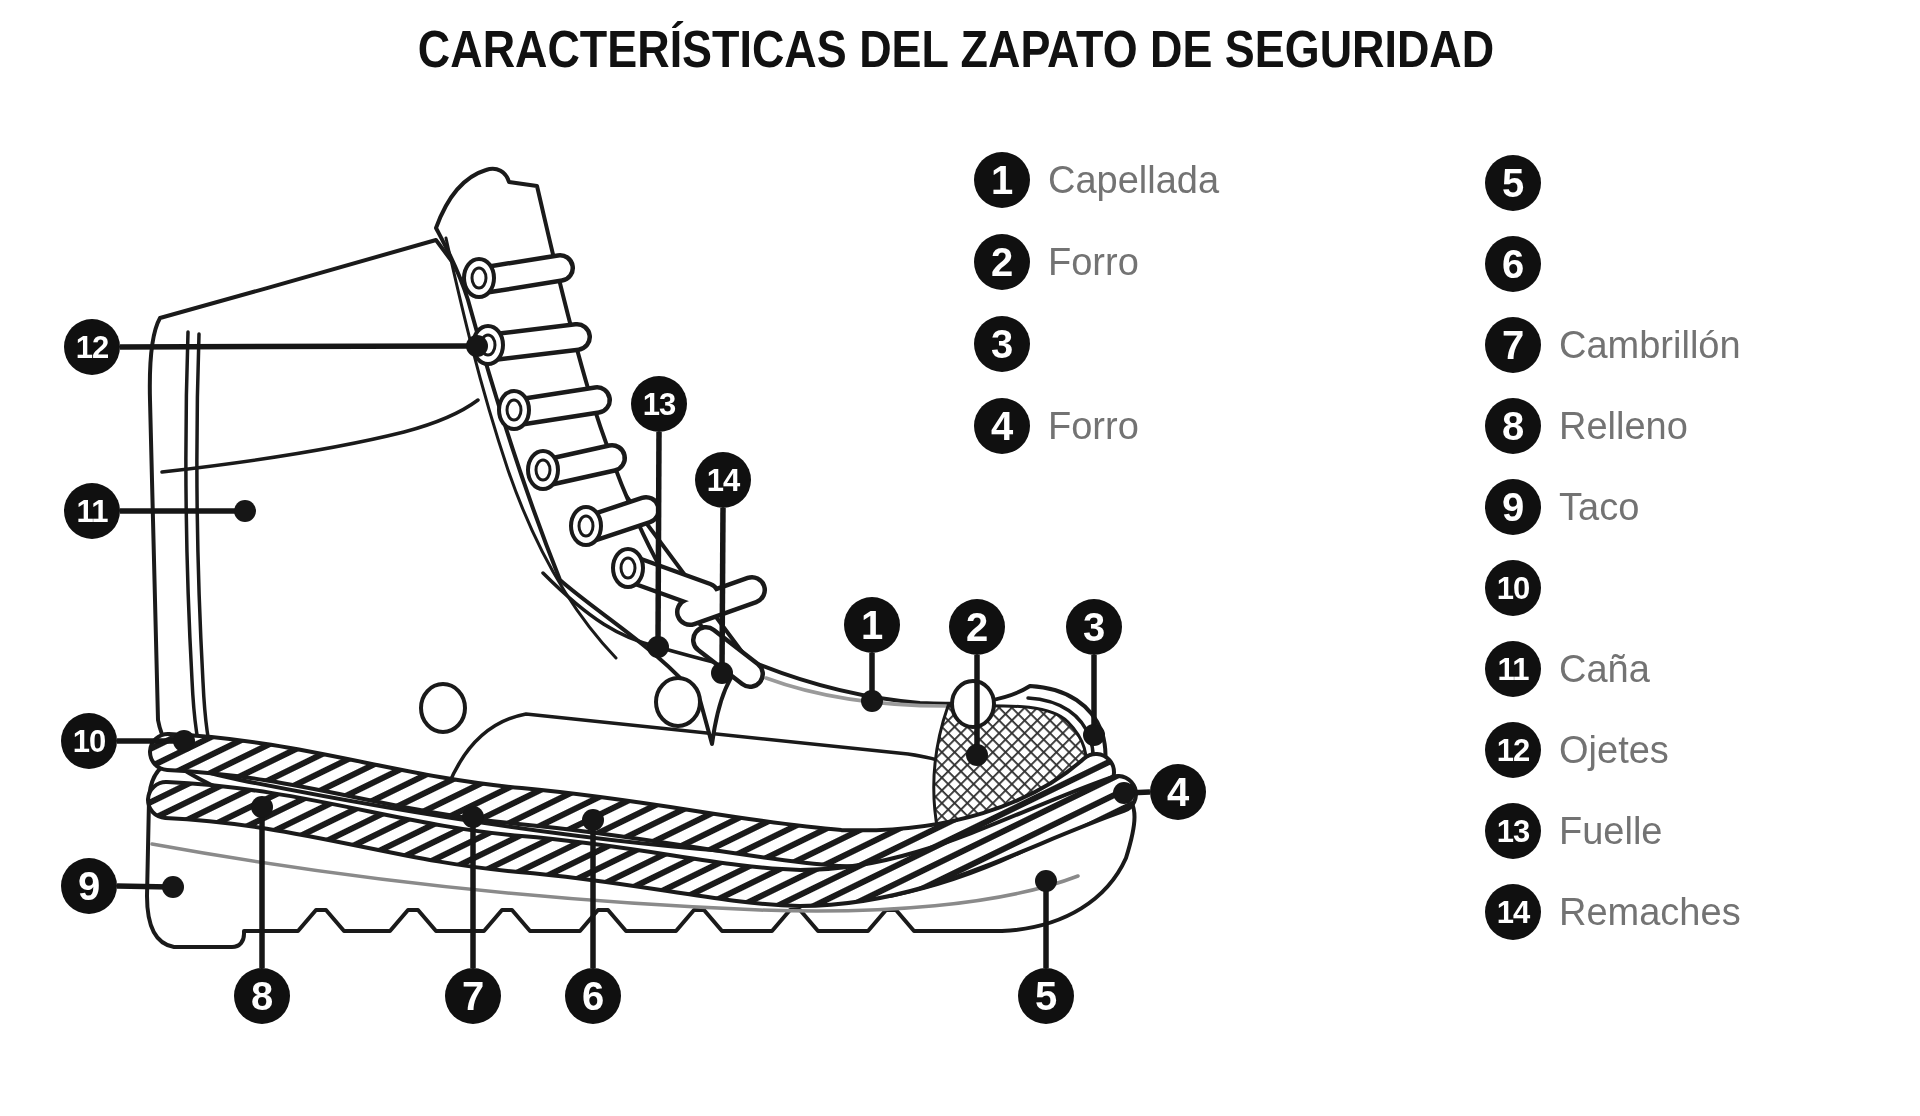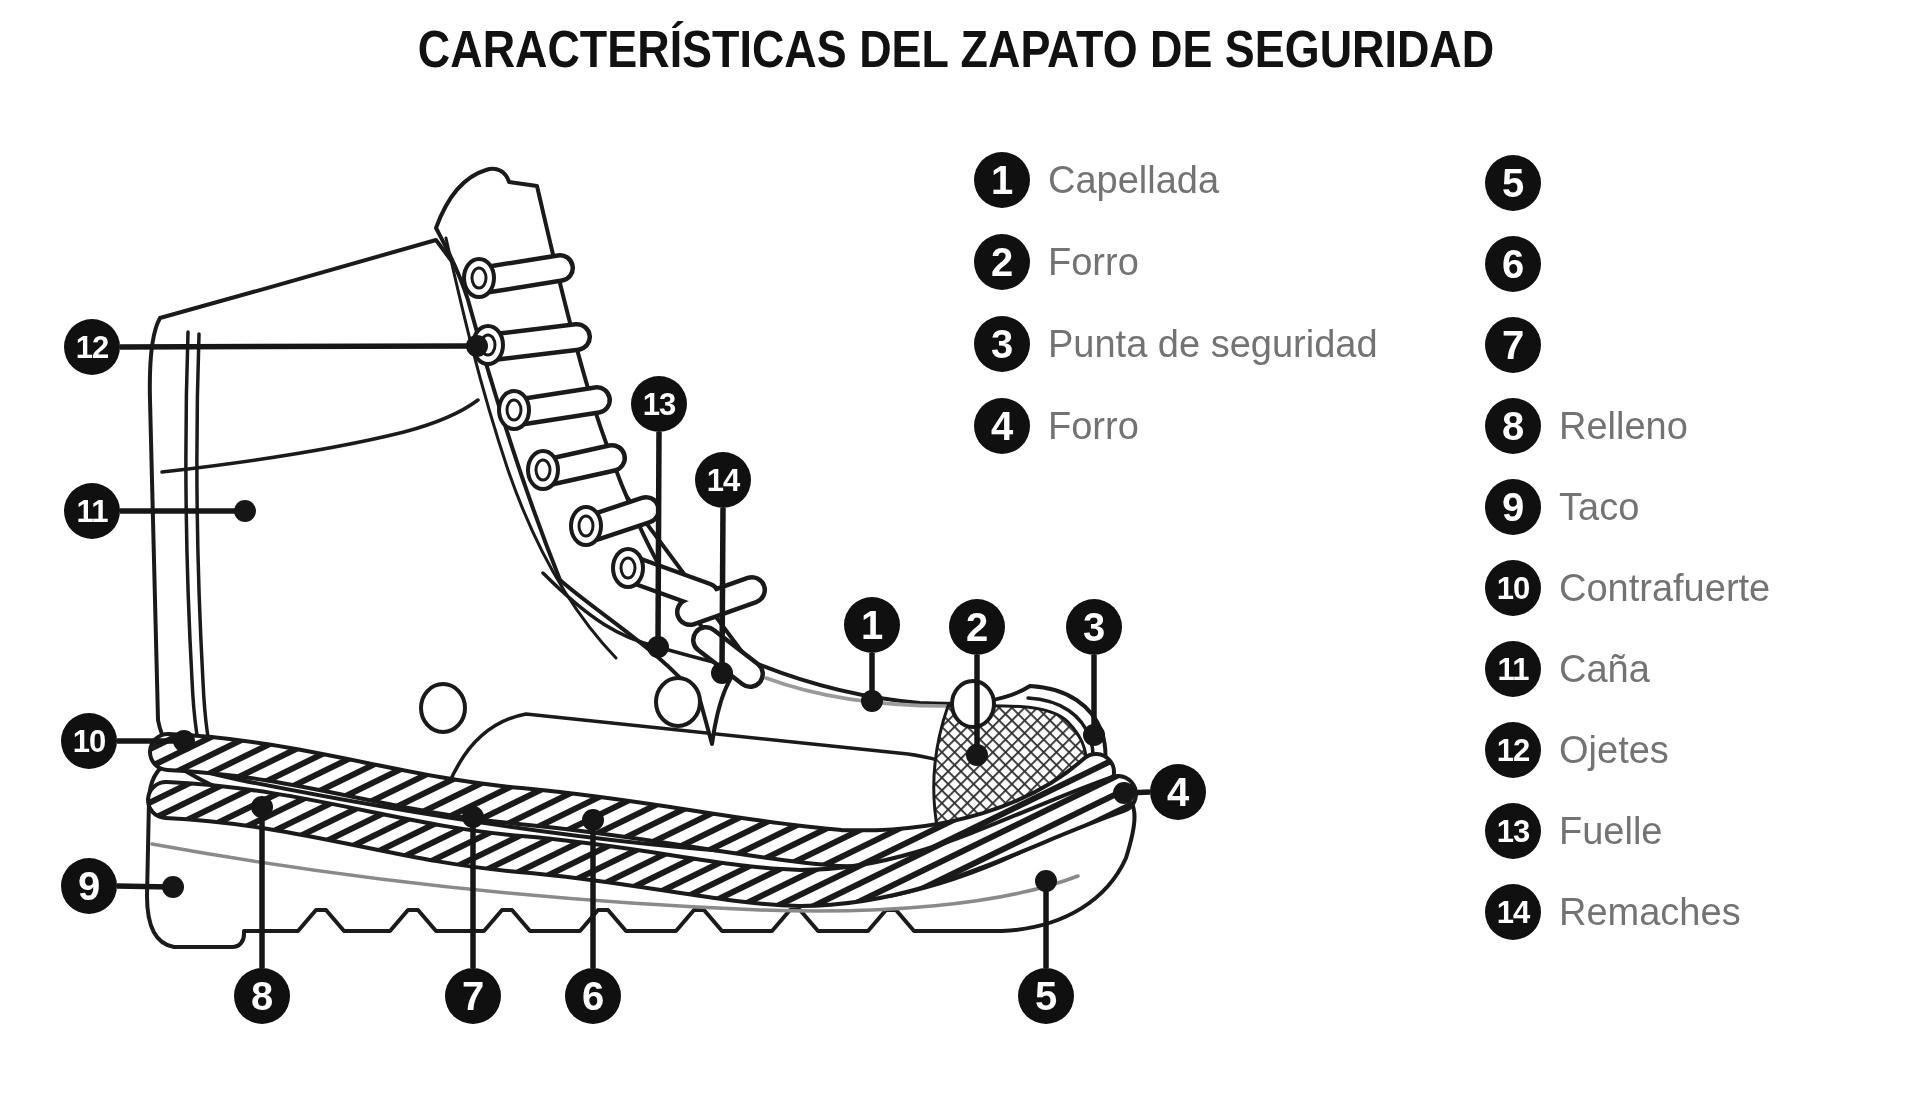--- a/index.html
+++ b/index.html
@@ -263,47 +263,46 @@
     <div class="legend-row" style="left:974px;top:152px">
       <span class="badge">1</span>
       <span class="legend-label">Capellada</span>
     </div>
     <div class="legend-row" style="left:974px;top:234px">
       <span class="badge">2</span>
       <span class="legend-label">Forro</span>
     </div>
     <div class="legend-row" style="left:974px;top:316px">
       <span class="badge">3</span>
-      <span class="legend-label">Punta de seguridad</span>
     </div>
     <div class="legend-row" style="left:974px;top:398px">
       <span class="badge">4</span>
       <span class="legend-label">Forro</span>
     </div>
 
     <div class="legend-row" style="left:1485px;top:155px">
       <span class="badge">5</span>
     </div>
     <div class="legend-row" style="left:1485px;top:236px">
       <span class="badge">6</span>
     </div>
     <div class="legend-row" style="left:1485px;top:317px">
       <span class="badge">7</span>
+      <span class="legend-label">Cambrillón</span>
     </div>
     <div class="legend-row" style="left:1485px;top:398px">
       <span class="badge">8</span>
       <span class="legend-label">Relleno</span>
     </div>
     <div class="legend-row" style="left:1485px;top:479px">
       <span class="badge">9</span>
       <span class="legend-label">Taco</span>
     </div>
     <div class="legend-row" style="left:1485px;top:560px">
       <span class="badge b2">10</span>
-      <span class="legend-label">Contrafuerte</span>
     </div>
     <div class="legend-row" style="left:1485px;top:641px">
       <span class="badge b2">11</span>
       <span class="legend-label">Caña</span>
     </div>
     <div class="legend-row" style="left:1485px;top:722px">
       <span class="badge b2">12</span>
       <span class="legend-label">Ojetes</span>
     </div>
     <div class="legend-row" style="left:1485px;top:803px">

